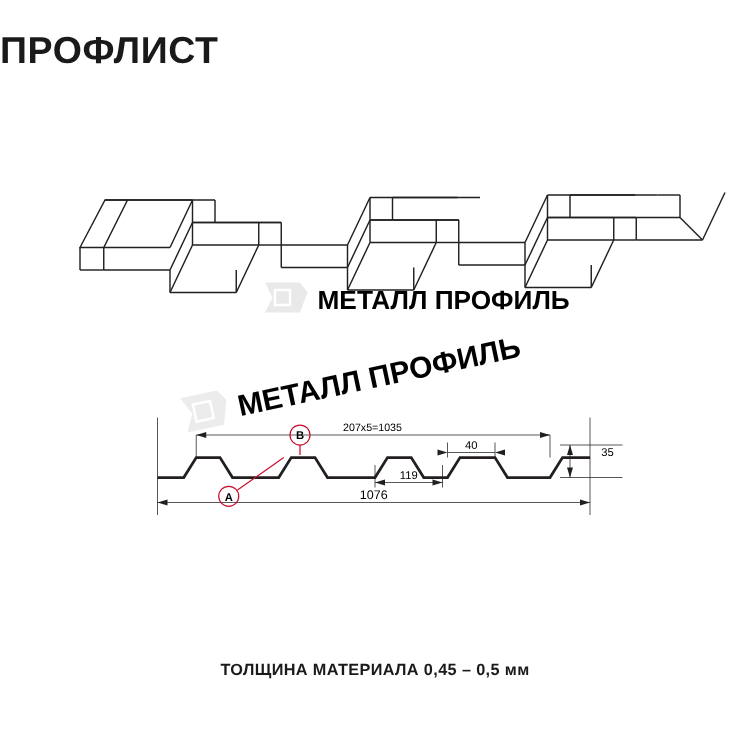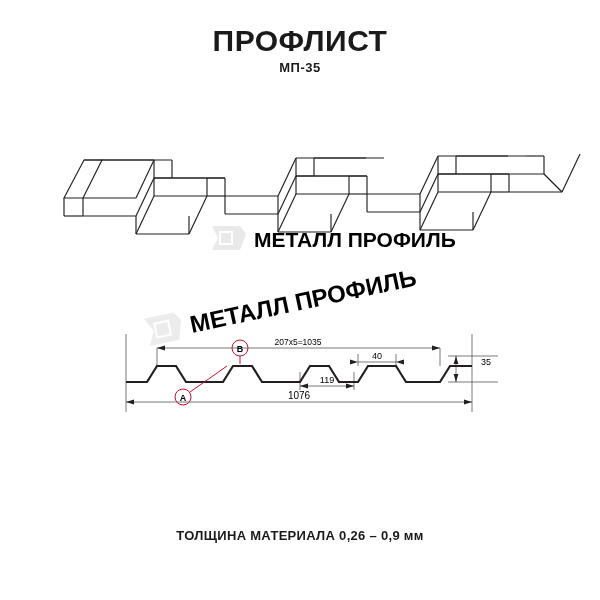--- a/index.html
+++ b/index.html
@@ -18,21 +18,21 @@
   .page {
     position: relative;
     width: 600px;
     height: 600px;
   }
   .title {
     position: absolute;
     top: 24px;
     left: 0;
     width: 600px;
-    text-align: center;
+    text-align: left;
     font-size: 30px;
     font-weight: bold;
     letter-spacing: 0.5px;
     color: #1a1a1a;
   }
   .subtitle {
     position: absolute;
     top: 60px;
     left: 0;
     width: 600px;
@@ -80,21 +80,20 @@
     font-family: "Liberation Sans", sans-serif;
     fill: #000000;
   }
 </style>
 </head>
 <body>
 
 <div class="page">
 
   <div class="title">ПРОФЛИСТ</div>
-  <div class="subtitle">МП-35</div>
 
   <div class="iso-wrap">
     <svg width="500" height="140" viewBox="0 0 500 140">
       <g fill="none" stroke="#231f20" stroke-width="1.15" stroke-linejoin="miter" stroke-linecap="butt">
 
         <path d="M14 68 L34 30 L52 30 L33 68 Z"></path>
 
         <path d="M34 30 L104 30"></path>
         <path d="M52 30 L122 30"></path>
         <path d="M33 68 L33 86"></path>
@@ -273,15 +272,15 @@
       <text x="140" y="31.5" font-size="9" text-anchor="middle" fill="#c8102e" font-weight="bold">В</text>
 
       <text x="198" y="25" font-size="8.5" text-anchor="middle">207х5=1035</text>
       <text x="199" y="79" font-size="10" text-anchor="middle">1076</text>
       <text x="227" y="63" font-size="9" text-anchor="middle">119</text>
       <text x="277" y="39" font-size="9" text-anchor="middle">40</text>
       <text x="386" y="45" font-size="9" text-anchor="middle">35</text>
     </svg>
   </div>
 
-  <div class="footer-note">ТОЛЩИНА МАТЕРИАЛА 0,26 – 0,9 мм</div>
+  <div class="footer-note">ТОЛЩИНА МАТЕРИАЛА 0,45 – 0,5 мм</div>
 
 </div>
 
 </body></html>

